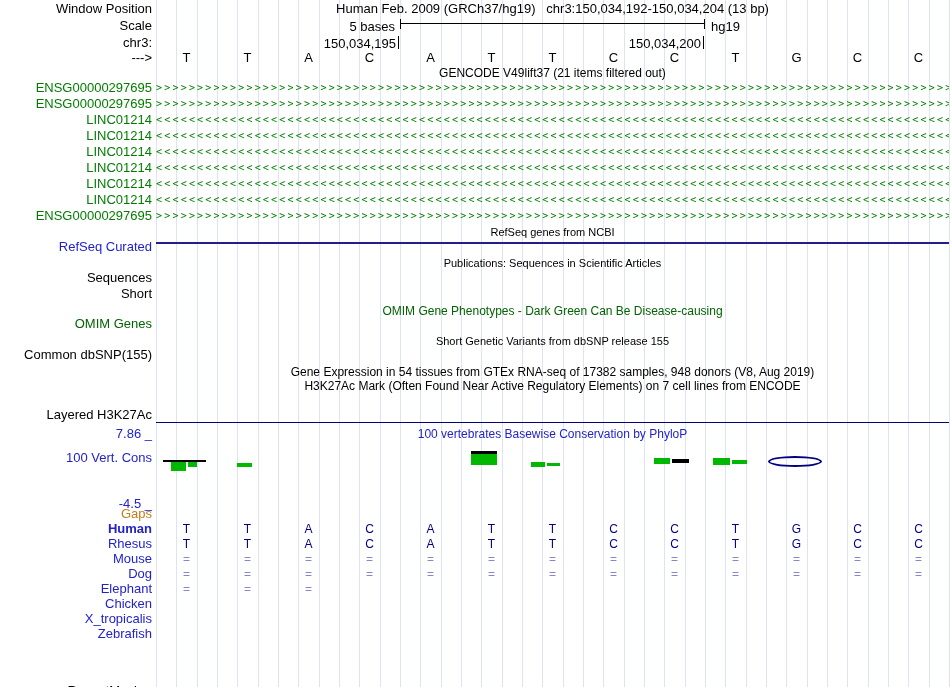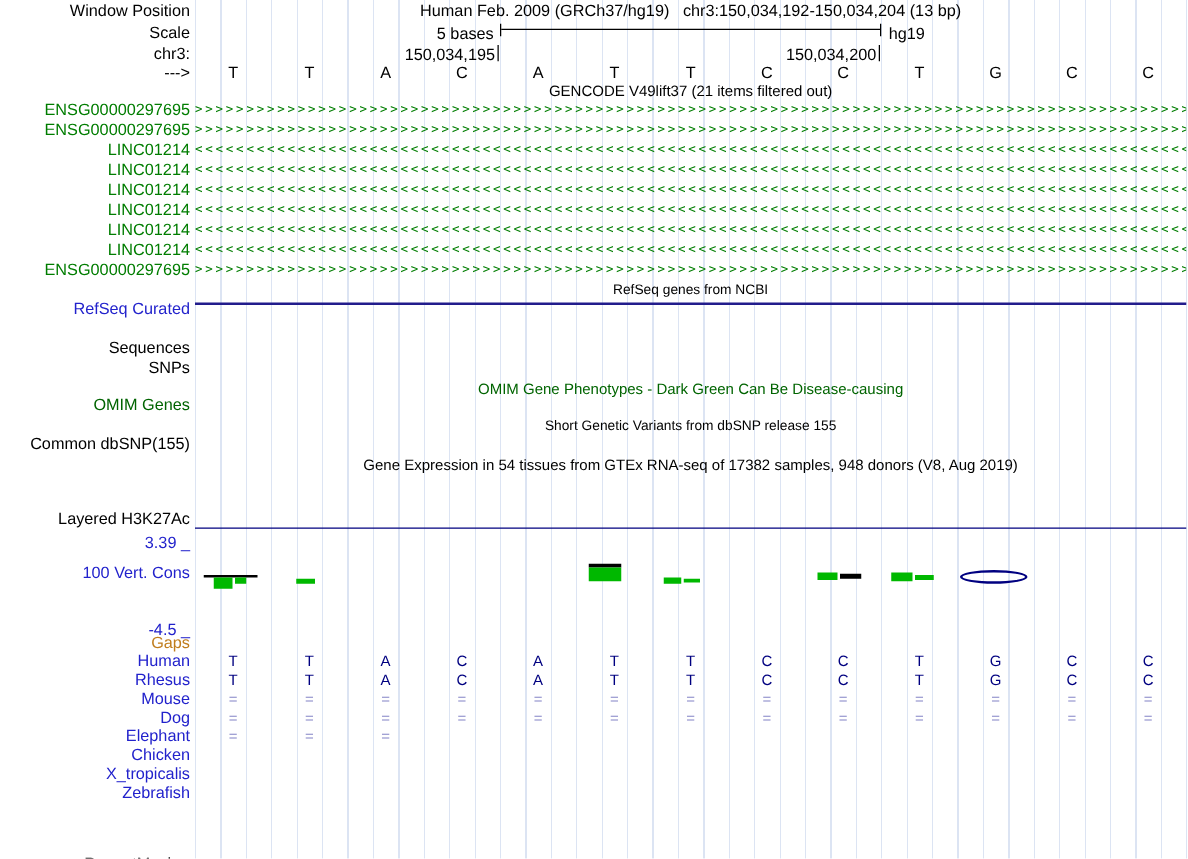--- a/index.html
+++ b/index.html
@@ -73,35 +73,38 @@
       <span class="base" style="left: 701.5px;">C</span>
       <span class="base" style="left: 762.5px;">C</span>
     </div>
 
   <div class="ctitle t12" style="top:66px">GENCODE V49lift37 (21 items filtered out)</div>
 
   <div class="ctitle t11" style="top:225px">RefSeq genes from NCBI</div>
   <div class="lbl blue" style="top:240px">RefSeq Curated</div>
   <div class="hline" style="top:242px;height:2px;background:#221c8c"></div>
 
+  <div class="ctitle t11" style="top:256px">Publications: Sequences in Scientific Articles</div>
   <div class="lbl" style="top:271px">Sequences</div>
-  <div class="lbl" style="top:287px">SNPs</div>
+  <div class="lbl" style="top:287px">Short</div>
 
   <div class="ctitle t12 dgreen" style="top:304px">OMIM Gene Phenotypes - Dark Green Can Be Disease-causing</div>
   <div class="lbl dgreen" style="top:317px">OMIM Genes</div>
 
   <div class="ctitle t11" style="top:334px">Short Genetic Variants from dbSNP release 155</div>
   <div class="lbl" style="top:348px">Common dbSNP(155)</div>
 
   <div class="ctitle t12" style="top:365px">Gene Expression in 54 tissues from GTEx RNA-seq of 17382 samples, 948 donors (V8, Aug 2019)</div>
+  <div class="ctitle t12" style="top:379px">H3K27Ac Mark (Often Found Near Active Regulatory Elements) on 7 cell lines from ENCODE</div>
   <div class="lbl" style="top:408px">Layered H3K27Ac</div>
 
   <div class="hline" style="top:422px;height:1px;background:#000080"></div>
 
-  <div class="lbl blue" style="top:427px">3.39 _</div>
+  <div class="lbl blue" style="top:427px">7.86 _</div>
+  <div class="ctitle t12 blue" style="top:427px">100 vertebrates Basewise Conservation by PhyloP</div>
   <div class="lbl blue" style="top:451px">100 Vert. Cons</div>
   <div class="lbl blue" style="top:497px">-4.5 _</div>
 
 
   <div class="lbl" style="top:684px">RepeatMasker</div>
 
 <div class="lbl green" style="top: 81px;">ENSG00000297695</div>
     <div class="gene-row" style="top: 82px;">&gt;&gt;&gt;&gt;&gt;&gt;&gt;&gt;&gt;&gt;&gt;&gt;&gt;&gt;&gt;&gt;&gt;&gt;&gt;&gt;&gt;&gt;&gt;&gt;&gt;&gt;&gt;&gt;&gt;&gt;&gt;&gt;&gt;&gt;&gt;&gt;&gt;&gt;&gt;&gt;&gt;&gt;&gt;&gt;&gt;&gt;&gt;&gt;&gt;&gt;&gt;&gt;&gt;&gt;&gt;&gt;&gt;&gt;&gt;&gt;&gt;&gt;&gt;&gt;&gt;&gt;&gt;&gt;&gt;&gt;&gt;&gt;&gt;&gt;&gt;&gt;&gt;&gt;&gt;&gt;&gt;&gt;&gt;&gt;&gt;&gt;&gt;&gt;&gt;&gt;&gt;&gt;&gt;&gt;&gt;&gt;&gt;&gt;&gt;&gt;&gt;&gt;&gt;&gt;&gt;&gt;&gt;&gt;&gt;&gt;&gt;&gt;&gt;&gt;&gt;</div>
     <div class="lbl green" style="top: 97px;">ENSG00000297695</div>
     <div class="gene-row" style="top: 98px;">&gt;&gt;&gt;&gt;&gt;&gt;&gt;&gt;&gt;&gt;&gt;&gt;&gt;&gt;&gt;&gt;&gt;&gt;&gt;&gt;&gt;&gt;&gt;&gt;&gt;&gt;&gt;&gt;&gt;&gt;&gt;&gt;&gt;&gt;&gt;&gt;&gt;&gt;&gt;&gt;&gt;&gt;&gt;&gt;&gt;&gt;&gt;&gt;&gt;&gt;&gt;&gt;&gt;&gt;&gt;&gt;&gt;&gt;&gt;&gt;&gt;&gt;&gt;&gt;&gt;&gt;&gt;&gt;&gt;&gt;&gt;&gt;&gt;&gt;&gt;&gt;&gt;&gt;&gt;&gt;&gt;&gt;&gt;&gt;&gt;&gt;&gt;&gt;&gt;&gt;&gt;&gt;&gt;&gt;&gt;&gt;&gt;&gt;&gt;&gt;&gt;&gt;&gt;&gt;&gt;&gt;&gt;&gt;&gt;&gt;&gt;&gt;&gt;&gt;&gt;</div>
@@ -127,21 +130,21 @@
     <div style="position: absolute; left: 471px; top: 454px; width: 26px; height: 11px; background: rgb(0, 184, 0);"></div>
     <div style="position: absolute; left: 531px; top: 462px; width: 14px; height: 5px; background: rgb(0, 184, 0);"></div>
     <div style="position: absolute; left: 547px; top: 463px; width: 13px; height: 3px; background: rgb(0, 184, 0);"></div>
     <div style="position: absolute; left: 654px; top: 458px; width: 16px; height: 6px; background: rgb(0, 184, 0);"></div>
     <div style="position: absolute; left: 672px; top: 459px; width: 17px; height: 4px; background: rgb(0, 0, 0);"></div>
     <div style="position: absolute; left: 713px; top: 458px; width: 17px; height: 7px; background: rgb(0, 184, 0);"></div>
     <div style="position: absolute; left: 732px; top: 460px; width: 15px; height: 4px; background: rgb(0, 184, 0);"></div>
     <div style="position: absolute; left: 768px; top: 456px; width: 54px; height: 11px; border: 2px solid rgb(0, 0, 128); border-radius: 50%;"></div>
     <div class="lbl orange" style="top: 507px;">Gaps</div>
     <div class="mz-row" style="top: 507px;"></div>
-    <div class="lbl blue" style="top: 522px;">Human</div>
+    <div class="lbl blue" style="top: 522px; font-weight: bold;">Human</div>
     <div class="mz-row" style="top: 522px;">
       <span class="mz-base" style="left: 30.5px;">T</span>
       <span class="mz-base" style="left: 91.5px;">T</span>
       <span class="mz-base" style="left: 152.5px;">A</span>
       <span class="mz-base" style="left: 213.5px;">C</span>
       <span class="mz-base" style="left: 274.5px;">A</span>
       <span class="mz-base" style="left: 335.5px;">T</span>
       <span class="mz-base" style="left: 396.5px;">T</span>
       <span class="mz-base" style="left: 457.5px;">C</span>
       <span class="mz-base" style="left: 518.5px;">C</span>

